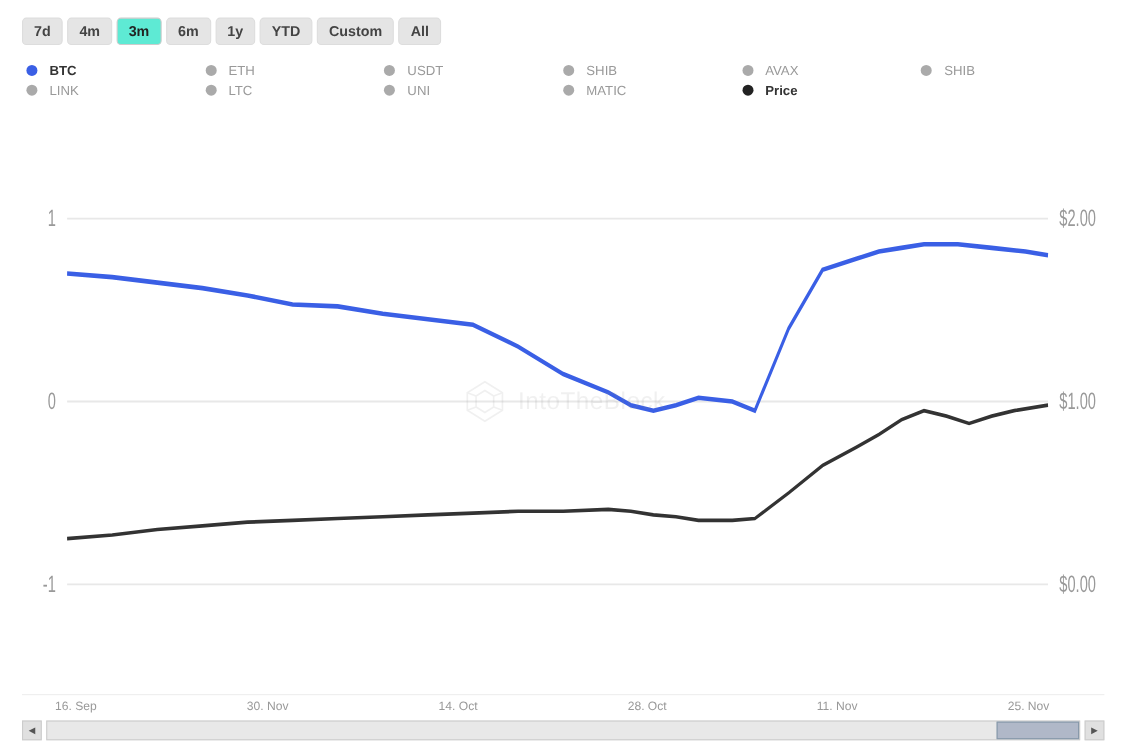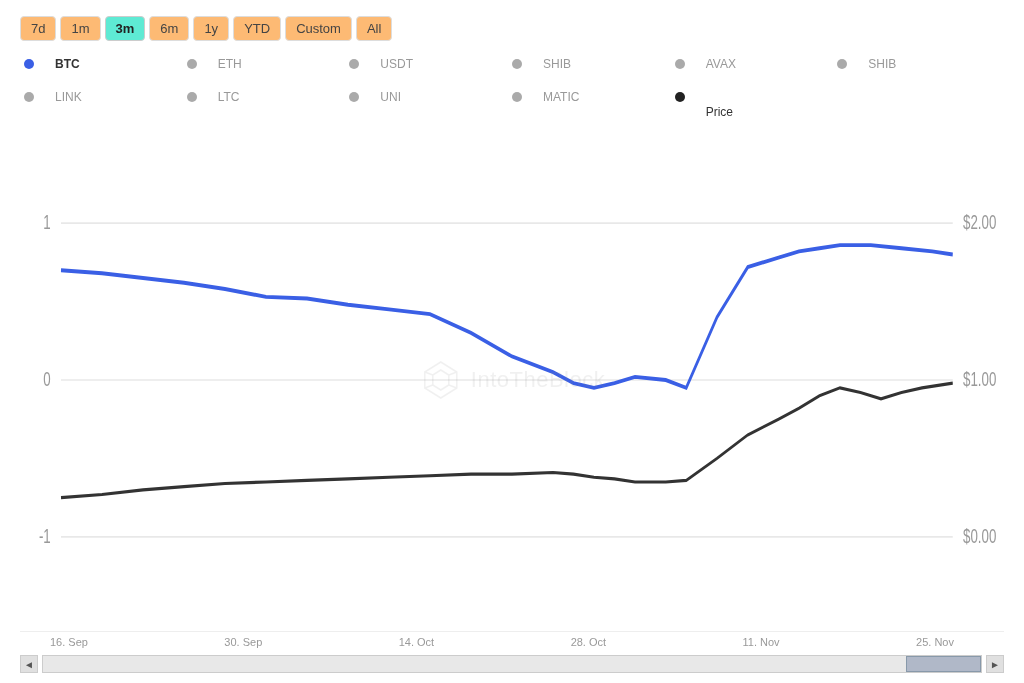--- a/index.html
+++ b/index.html
@@ -22,44 +22,44 @@
     .time-range {
       display: flex;
       gap: 4px;
       margin-bottom: 16px;
       align-items: center;
     }
     .time-btn {
       padding: 4px 10px;
       border: 1px solid #ddd;
       border-radius: 4px;
-      background: #fdba74;
+      background: #e5e5e5;
       font-size: 13px;
       color: #444;
       cursor: pointer;
-      font-weight: 400;
+      font-weight: 700;
     }
     .time-btn.active {
       font-weight: 700;
       color: #222;
       background: #5eead4;
       border-color: #ccc;
     }
     
     .legend {
       display: grid;
       grid-template-columns: repeat(6, 1fr);
       gap: 4px 0;
       margin-bottom: 10px;
       padding: 0 4px;
     }
     .legend-item {
       display: flex;
       align-items: center;
-      gap: 21px;
+      gap: 11px;
       font-size: 12px;
       color: #999;
     }
     .legend-item.active {
       color: #333;
       font-weight: 600;
     }
     .legend-dot {
       width: 10px;
       height: 10px;
@@ -158,21 +158,21 @@
       letter-spacing: 0.5px;
     }
   </style>
 </head>
 <body>
 
 <div class="container">
 
   <div class="time-range">
   <button class="time-btn">7d</button>
-      <button class="time-btn">1m</button>
+      <button class="time-btn">4m</button>
       <button class="time-btn active">3m</button>
       <button class="time-btn">6m</button>
       <button class="time-btn">1y</button>
       <button class="time-btn">YTD</button>
       <button class="time-btn">Custom</button>
       <button class="time-btn">All</button>
     </div>
 
   <div class="legend">
   <div class="legend-item active">
@@ -210,21 +210,21 @@
       <div class="legend-item">
         <span class="legend-dot" style="background: rgb(170, 170, 170);"></span>
         <span>UNI</span>
       </div>
       <div class="legend-item">
         <span class="legend-dot" style="background: rgb(170, 170, 170);"></span>
         <span>MATIC</span>
       </div>
       <div class="legend-item active">
         <span class="legend-dot" style="background: rgb(34, 34, 34);"></span>
-        <span style="font-weight: 400; margin-top: 30px;">Price</span>
+        <span style="font-weight: 700;">Price</span>
       </div>
       <div class="legend-item"></div>
     </div>
 
   <div class="chart-main">
     <div class="chart-body">
       
       <div class="watermark">
         <svg width="44" height="44" viewBox="0 0 44 44" fill="none">
           <path d="M22 4 L38 14 L38 30 L22 40 L6 30 L6 14 Z" stroke="#888" stroke-width="1.5" fill="none"></path>
@@ -313,21 +313,21 @@
             840,172
             860,168
             880,165
             910,162
           "></polyline>
       </svg>
     </div>
 
     <div class="x-axis">
     <span>16. Sep</span>
-        <span>30. Sep</span>
+        <span>30. Nov</span>
         <span>14. Oct</span>
         <span>28. Oct</span>
         <span>11. Nov</span>
         <span>25. Nov</span>
       </div>
   </div>
 
 
   <div class="scrollbar-row">
     <div class="scroll-arrow">◄</div>

